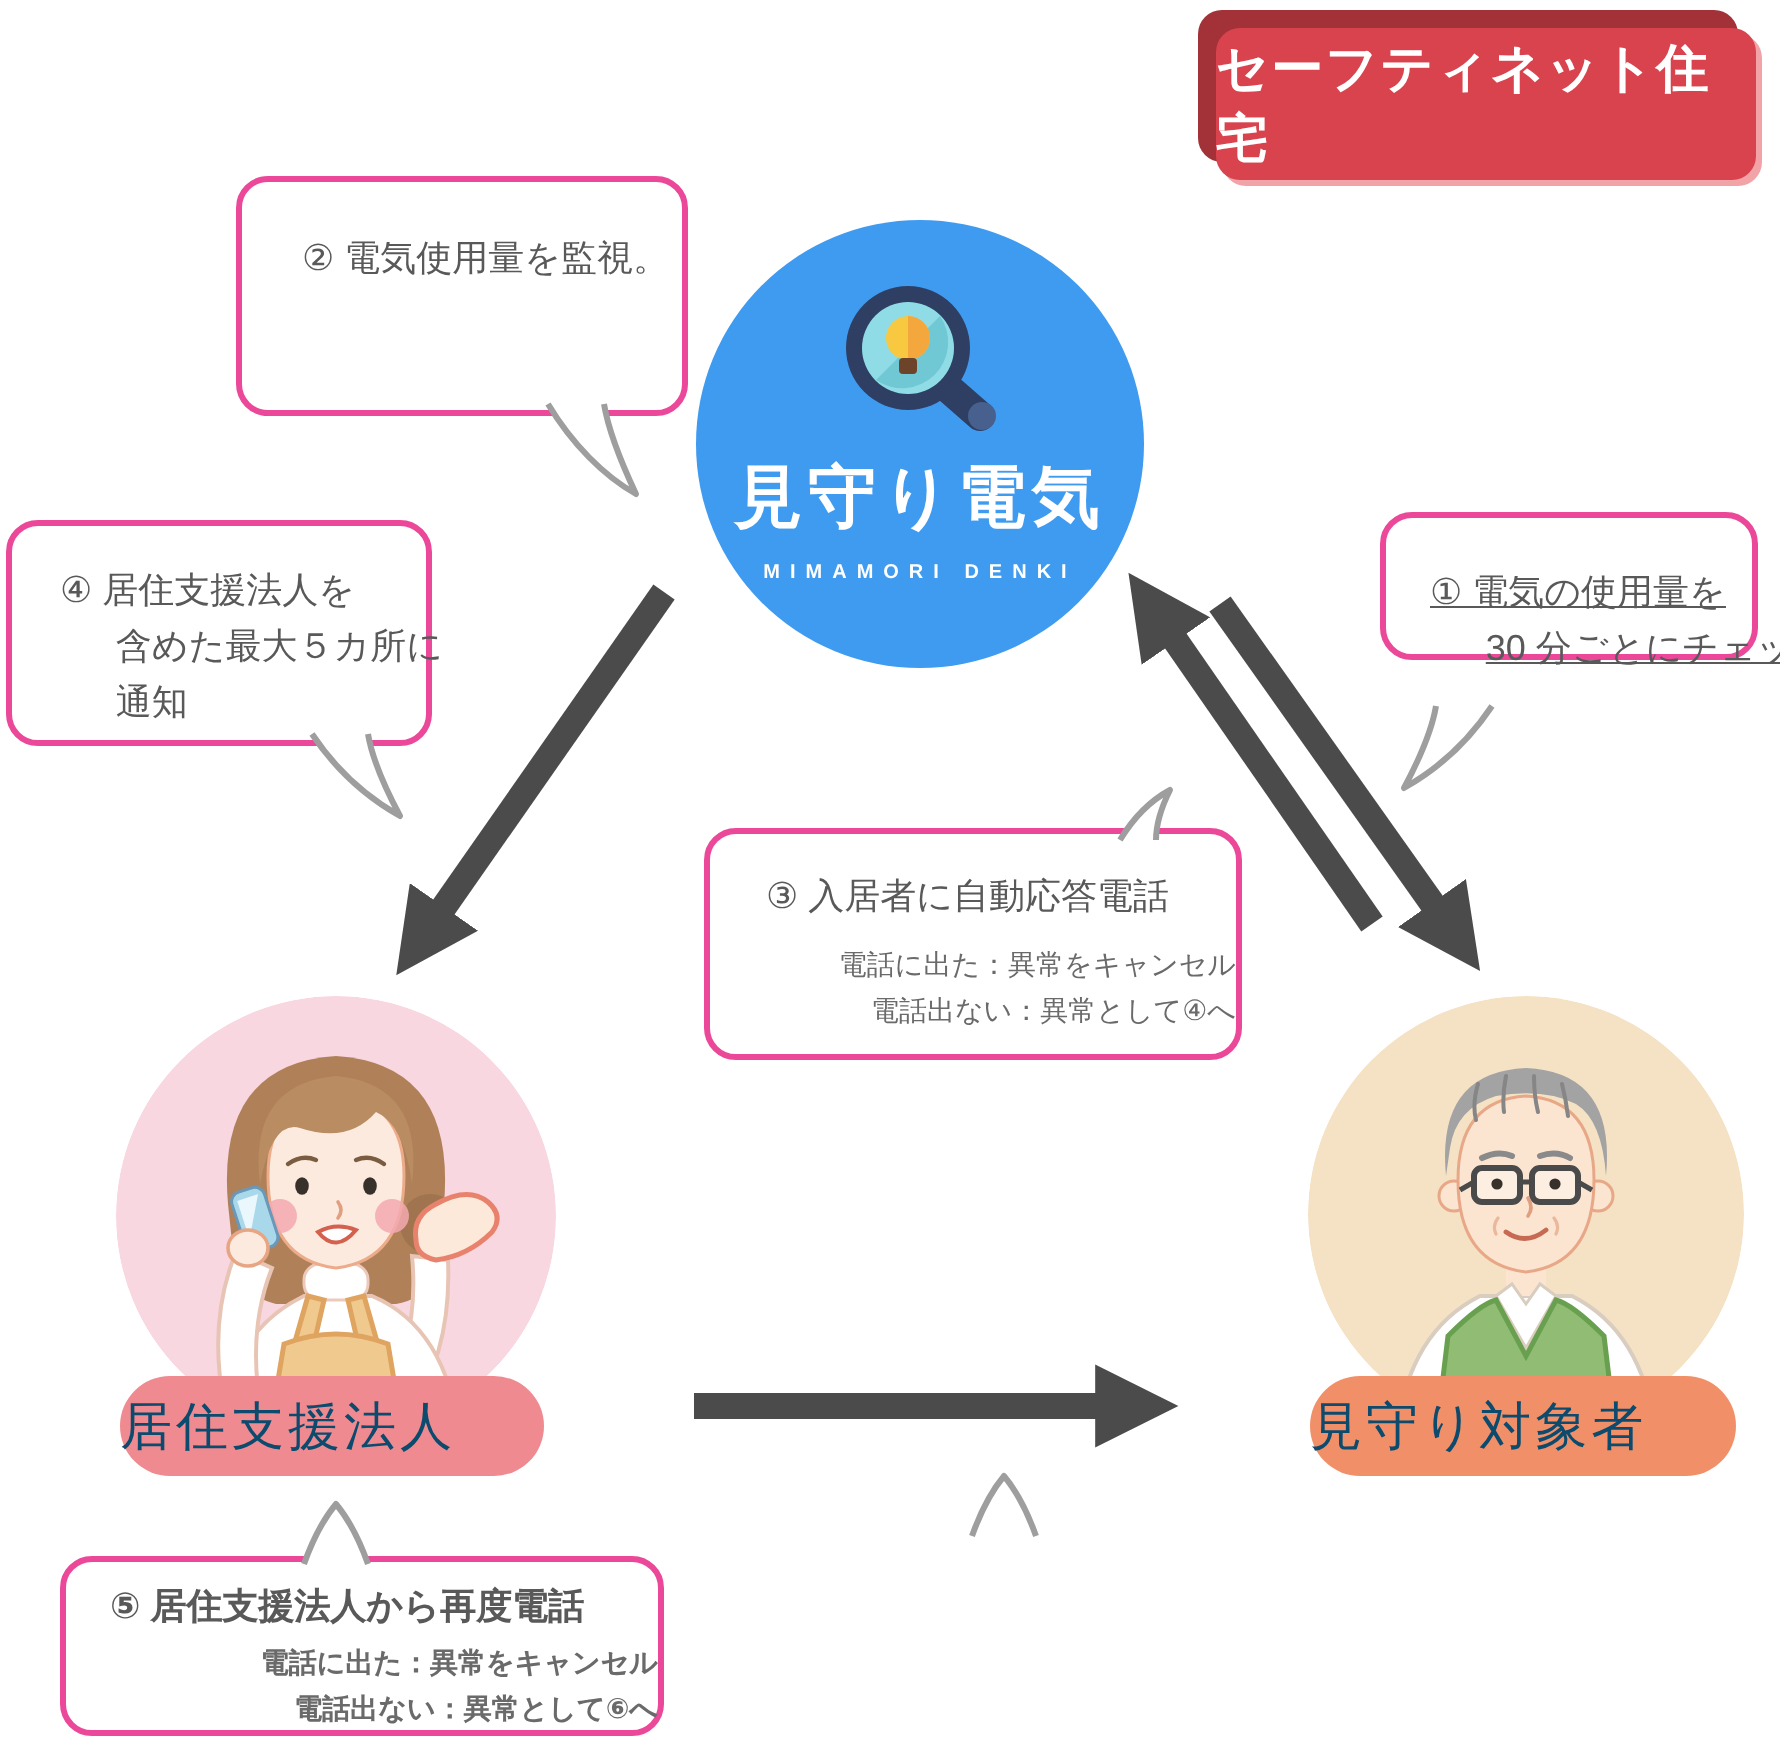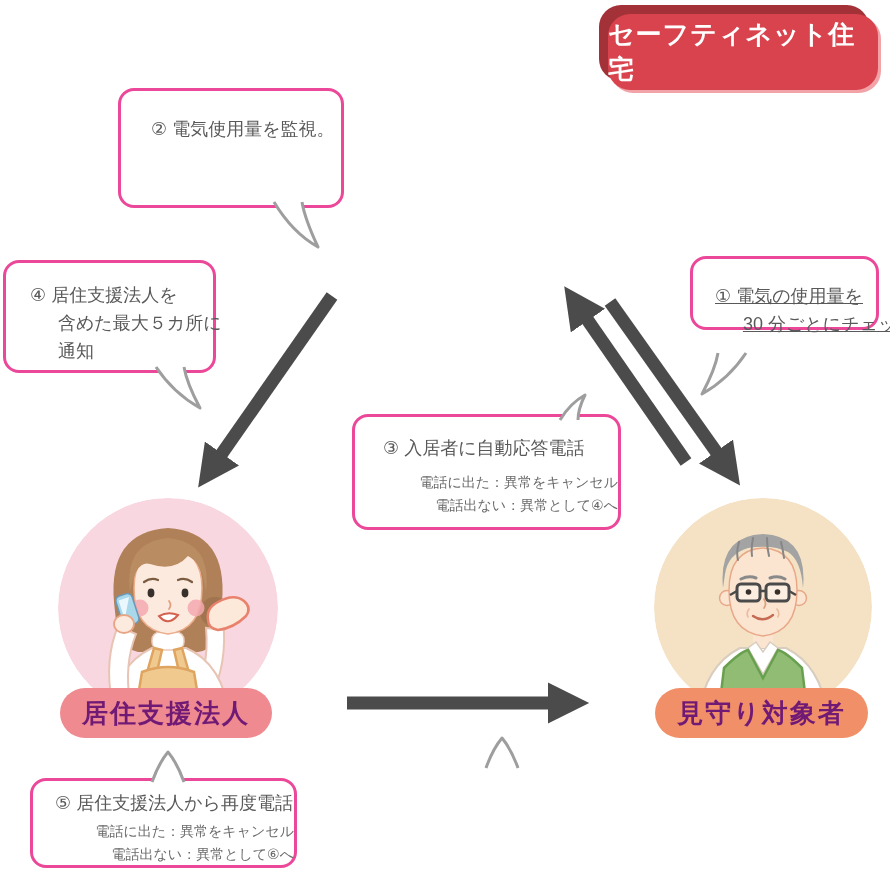--- a/index.html
+++ b/index.html
@@ -3,21 +3,21 @@
 <meta charset="utf-8">
 <style>
   html,body{margin:0;padding:0;background:#fff;}
   .canvas{
     position:relative;width:890px;height:870px;background:#ffffff;overflow:hidden;
     font-family:"Liberation Sans","DejaVu Sans",sans-serif;
   }
   
   .safety-badge{
     position:absolute;left:608px;top:14px;width:270px;height:76px;
-    background:#d8434d;border-radius:22px;
+    background:#d8434d;border-radius:12px;
     box-shadow:-9px -9px 0 #a23138, 3px 3px 0 #f2a3a7;
     color:#fff;font-size:26px;font-weight:bold;letter-spacing:1px;
     display:flex;align-items:center;justify-content:center;font-family:Liberation Mono, monospace;
   }
   
   .logo-circle{
     position:absolute;left:348px;top:110px;width:224px;height:224px;border-radius:50%;
     background:#3f9bf0;display:flex;flex-direction:column;align-items:center;z-index:2;
   }
   .logo-icon{margin-top:28px;}
@@ -31,34 +31,34 @@
   .bubble .line{display:block;font-size:18px;line-height:1.55;white-space:nowrap;}
   .bubble .indent{padding-left:1.55em;}
   .bubble .title{display:block;font-size:18px;line-height:1.4;white-space:nowrap;}
   .bubble .sub{display:block;font-size:14px;line-height:1.65;color:#6a6a6a;white-space:nowrap;text-align:right;}
   .b-step2{left:118px;top:88px;width:226px;height:120px;padding:25px 0 0 30px;}
   .b-step4{left:3px;top:260px;width:213px;height:113px;padding:19px 0 0 24px;}
   .b-step1{left:690px;top:256px;width:189px;height:74px;padding:24px 0 0 22px;text-decoration:underline;}
   .b-step3{left:352px;top:414px;width:269px;height:116px;padding:19px 0 0 28px;}
   .b-step3 .title{margin-bottom:10px;}
   .b-step3 .sub{padding-left:34px;}
-  .b-step5{left:30px;top:778px;width:267px;height:90px;padding:10px 0 0 22px;}
+  .b-step5{left:30px;top:778px;width:302px;height:90px;padding:10px 0 0 22px;font-weight:bold;}
   .b-step5 .title{margin-bottom:4px;}
   .b-step5 .sub{padding-left:30px;}
   .b-step67{left:452px;top:764px;width:415px;height:99px;padding:15px 0 0 22px;}
   .b-step67 .line{font-size:17.5px;line-height:1.95;}
   .tail{position:absolute;z-index:4;overflow:visible;}
   
   .actor-circle{position:absolute;border-radius:50%;overflow:hidden;z-index:1;}
   .ac-left{left:58px;top:498px;width:220px;height:220px;}
   .ac-right{left:654px;top:498px;width:218px;height:218px;}
   .actor-badge{
-    position:absolute;height:50px;border-radius:25px;color:#701a75;
-    font-size:26px;font-weight:bold;letter-spacing:2px;z-index:5;
-    display:flex;align-items:center;justify-content:center;
+    position:absolute;height:50px;border-radius:25px;color:#0c4a6e;
+    font-size:26px;font-weight:normal;letter-spacing:2px;z-index:5;
+    display:flex;align-items:center;justify-content:flex-start;
   }
   .ab-left{left:60px;top:688px;width:212px;background:#ef8a90;}
   .ab-right{left:655px;top:688px;width:213px;background:#f19068;}
   
   .arrows{position:absolute;left:0;top:0;z-index:2;pointer-events:none;}
 </style>
 </head>
 <body>
 
 <div class="canvas">
@@ -72,20 +72,34 @@
       <marker id="ah" markerWidth="3.4" markerHeight="3.2" refX="0.8" refY="1.6" orient="auto" markerUnits="strokeWidth">
         <path d="M0,0 L3.2,1.6 L0,3.2 Z" fill="#4b4b4b"></path>
       </marker>
     </defs>
     <line x1="332" y1="296" x2="216" y2="462" stroke="#4b4b4b" stroke-width="13" marker-end="url(#ah)"></line>
     <line x1="686" y1="462" x2="582" y2="312" stroke="#4b4b4b" stroke-width="13" marker-end="url(#ah)"></line>
     <line x1="610" y1="302" x2="722" y2="460" stroke="#4b4b4b" stroke-width="13" marker-end="url(#ah)"></line>
     <line x1="347" y1="703" x2="558" y2="703" stroke="#4b4b4b" stroke-width="13" marker-end="url(#ah)"></line>
   </svg>
 
+  <div class="logo-circle">
+    <svg class="logo-icon" width="92" height="80" viewBox="0 0 92 80">
+      <line x1="60" y1="56" x2="76" y2="70" stroke="#2e3f63" stroke-width="15" stroke-linecap="round"></line>
+      <circle cx="77" cy="70" r="7" fill="#47608d"></circle>
+      <circle cx="40" cy="36" r="31" fill="#2e3f63"></circle>
+      <circle cx="40" cy="36" r="23" fill="#8fdce6"></circle>
+      <path d="M24 52 L56 20 A23 23 0 0 1 24 52 Z" fill="#6fc8d4"></path>
+      <circle cx="40" cy="31" r="11" fill="#f8c840"></circle>
+      <path d="M40 20 A11 11 0 0 1 40 42 Z" fill="#f3a73c"></path>
+      <rect x="35.5" y="41" width="9" height="8" rx="2" fill="#6d432a"></rect>
+    </svg>
+    <div class="logo-title">見守り電気</div>
+    <div class="logo-sub">MIMAMORI DENKI</div>
+  </div>
 
   <div class="bubble b-step2">
     <span class="line">② 電気使用量を監視。</span>
   </div>
   <svg class="tail" style="left:268px;top:200px;" width="56" height="52">
     <path d="M6 2 C18 22 34 38 50 47 C42 30 36 14 34 2" fill="#fff" stroke="#9e9e9e" stroke-width="3" stroke-linejoin="round"></path>
   </svg>
 
   <div class="bubble b-step4">
     <span class="line">④ 居住支援法人を</span>

